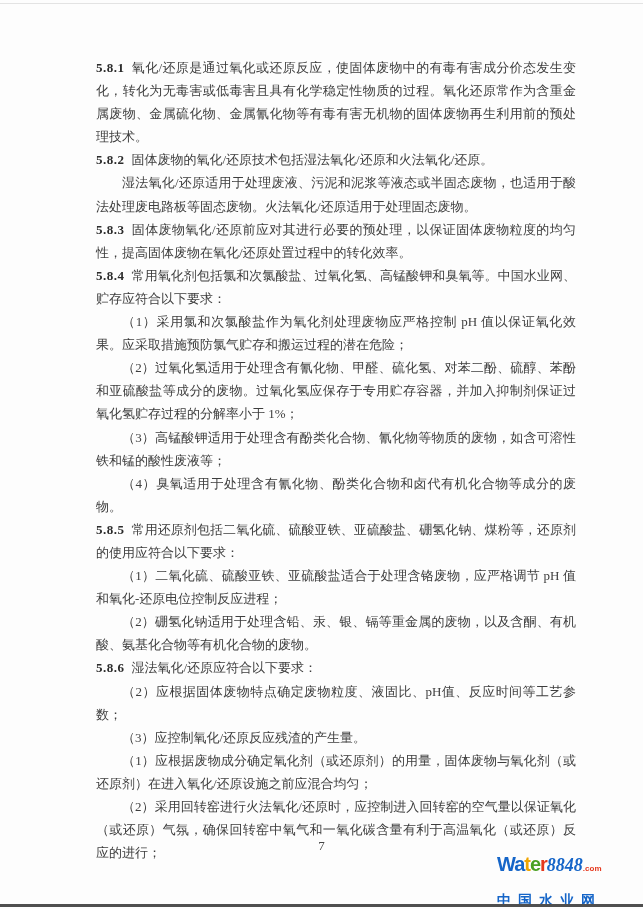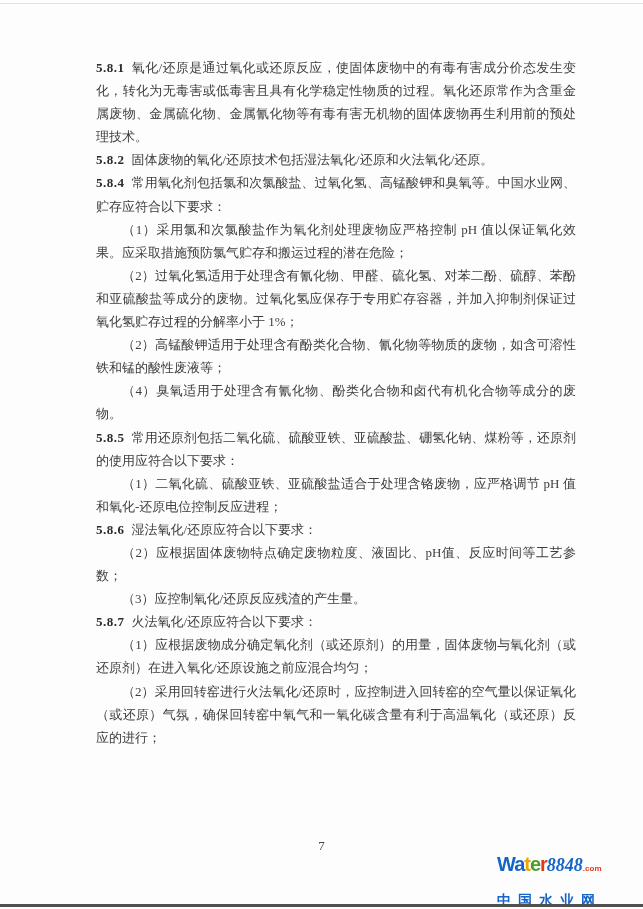--- a/index.html
+++ b/index.html
@@ -117,67 +117,73 @@
 <div class="doc-content">
 
   <p class="para">
     <b class="num">5.8.1</b><span>氧化/还原是通过氧化或还原反应，使固体废物中的有毒有害成分价态发生变化，转化为无毒害或低毒害且具有化学稳定性物质的过程。氧化还原常作为含重金属废物、金属硫化物、金属氰化物等有毒有害无机物的固体废物再生利用前的预处理技术。</span>
   </p>
 
   <p class="para">
     <b class="num">5.8.2</b><span>固体废物的氧化/还原技术包括湿法氧化/还原和火法氧化/还原。</span>
   </p>
 
-
+  <p class="para indent">
+    <span>湿法氧化/还原适用于处理废液、污泥和泥浆等液态或半固态废物，也适用于酸法处理废电路板等固态废物。火法氧化/还原适用于处理固态废物。</span>
+  </p>
+
+  <p class="para">
+    <b class="num">5.8.3</b><span>固体废物氧化/还原前应对其进行必要的预处理，以保证固体废物粒度的均匀性，提高固体废物在氧化/还原处置过程中的转化效率。</span>
+  </p>
 
   <p class="para">
     <b class="num">5.8.4</b><span>常用氧化剂包括氯和次氯酸盐、过氧化氢、高锰酸钾和臭氧等。中国水业网、贮存应符合以下要求：</span>
   </p>
 
   <p class="para indent">
     <span>（1）采用氯和次氯酸盐作为氧化剂处理废物应严格控制 pH 值以保证氧化效果。应采取措施预防氯气贮存和搬运过程的潜在危险；</span>
   </p>
 
   <p class="para indent">
     <span>（2）过氧化氢适用于处理含有氰化物、甲醛、硫化氢、对苯二酚、硫醇、苯酚和亚硫酸盐等成分的废物。过氧化氢应保存于专用贮存容器，并加入抑制剂保证过氧化氢贮存过程的分解率小于 1%；</span>
   </p>
 
   <p class="para indent">
-    <span>（2）高锰酸钾适用于处理含有酚类化合物、氰化物等物质的废物，如含可溶性铁和锰的酸性废液等；</span>
+    <span>（3）高锰酸钾适用于处理含有酚类化合物、氰化物等物质的废物，如含可溶性铁和锰的酸性废液等；</span>
   </p>
 
   <p class="para indent">
     <span>（4）臭氧适用于处理含有氰化物、酚类化合物和卤代有机化合物等成分的废物。</span>
   </p>
 
   <p class="para">
     <b class="num">5.8.5</b><span>常用还原剂包括二氧化硫、硫酸亚铁、亚硫酸盐、硼氢化钠、煤粉等，还原剂的使用应符合以下要求：</span>
   </p>
 
   <p class="para indent">
     <span>（1）二氧化硫、硫酸亚铁、亚硫酸盐适合于处理含铬废物，应严格调节 pH 值和氧化-还原电位控制反应进程；</span>
   </p>
 
+  <p class="para indent">
+    <span>（2）硼氢化钠适用于处理含铅、汞、银、镉等重金属的废物，以及含酮、有机酸、氨基化合物等有机化合物的废物。</span>
+  </p>
 
   <p class="para">
     <b class="num">5.8.6</b><span>湿法氧化/还原应符合以下要求：</span>
   </p>
 
 
   <p class="para indent">
     <span>（2）应根据固体废物特点确定废物粒度、液固比、pH值、反应时间等工艺参数；</span>
   </p>
 
   <p class="para indent">
     <span>（3）应控制氧化/还原反应残渣的产生量。</span>
   </p>
 
-  <p class="para">
-    <b class="num">5.8.7</b><span>火法氧化/还原应符合以下要求：</span>
-  </p>
 
   <p class="para indent">
     <span>（1）应根据废物成分确定氧化剂（或还原剂）的用量，固体废物与氧化剂（或还原剂）在进入氧化/还原设施之前应混合均匀；</span>
   </p>
 
   <p class="para indent">
     <span>（2）采用回转窑进行火法氧化/还原时，应控制进入回转窑的空气量以保证氧化（或还原）气氛，确保回转窑中氧气和一氧化碳含量有利于高温氧化（或还原）反应的进行；</span>
   </p>
 
 </div>

